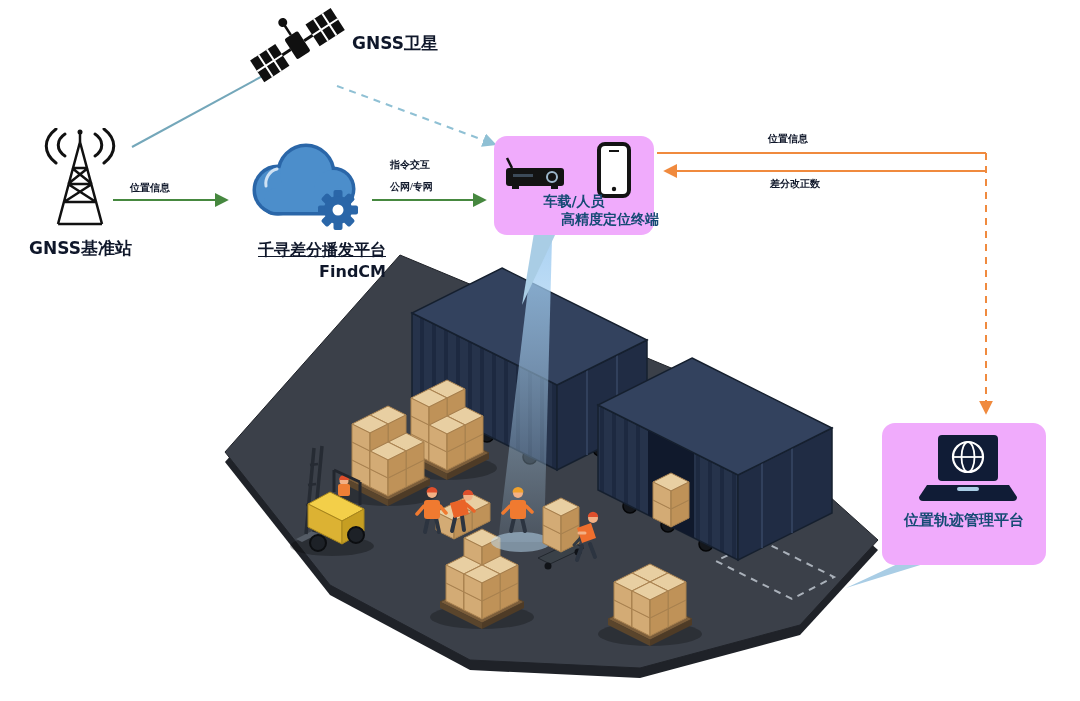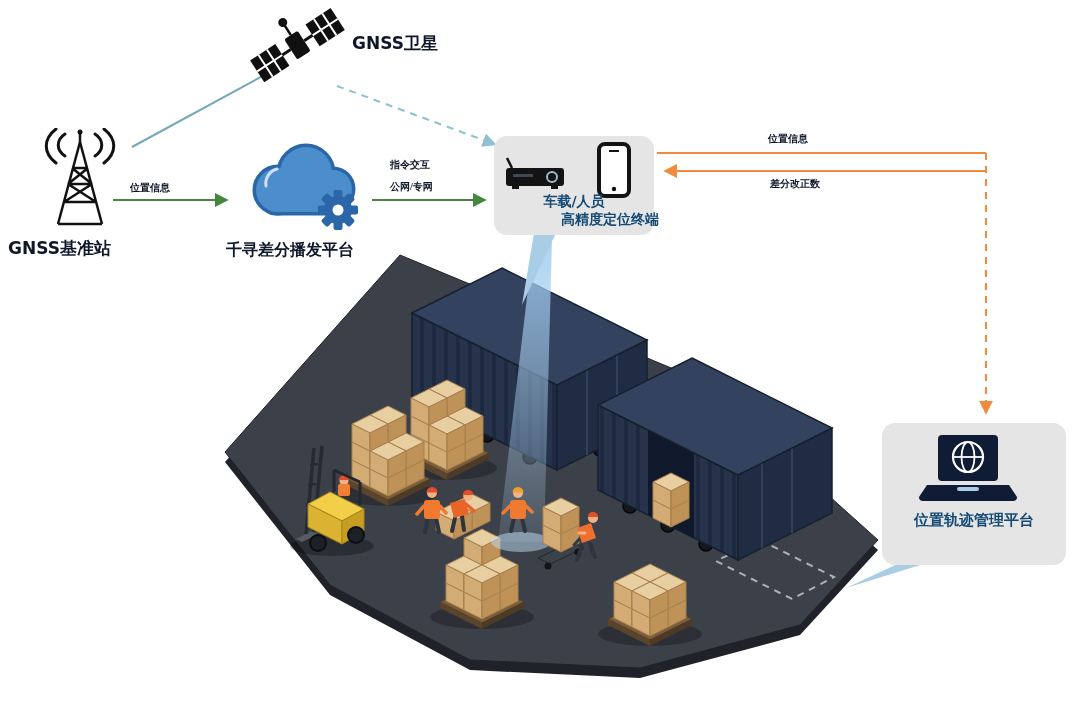--- a/index.html
+++ b/index.html
@@ -5,22 +5,22 @@
   * { margin:0; padding:0; box-sizing:border-box; }
   html,body { background:#ffffff; }
   body { font-family:"DejaVu Sans","Liberation Sans",sans-serif; }
   .canvas { position:relative; width:1080px; height:701px; background:#fff; overflow:hidden; }
   .abs { position:absolute; }
   svg.layer { position:absolute; left:0; top:0; }
   .lbl { position:absolute; font-weight:700; color:#0f172a; white-space:nowrap; }
   .f17 { font-size:17px; }
   .f16 { font-size:16px; }
   .f15 { font-size:10px; }
-  .center { text-align:left; }
-  .callout { position:absolute; background:#e5e5e5; border-radius:13px; }
+  .center { text-align:right; }
+  .callout { position:absolute; background:#f0abfc; border-radius:13px; }
   .cap { position:absolute; left:0; width:100%; text-align:center; font-weight:700; color:#154a74; }
   .cap14 { font-size:14px; }
   .cap15 { font-size:15px; }
 </style>
 </head>
 <body>
 
 <div class="canvas">
 
   <svg class="layer" width="1080" height="701" viewBox="0 0 1080 701">
@@ -292,34 +292,35 @@
     </svg>
     <svg class="abs" style="left:102px; top:6px;" width="36" height="56" viewBox="0 0 36 56">
       <rect x="3" y="2" width="30" height="52" rx="6" fill="#ffffff" stroke="#131313" stroke-width="4"></rect>
       <line x1="13" y1="9" x2="23" y2="9" stroke="#131313" stroke-width="2"></line>
       <circle cx="18" cy="47" r="2.2" fill="#131313"></circle>
     </svg>
     <div class="cap cap14" style="top:57px;">车载/人员</div>
     <div class="cap cap14" style="top:75px;margin-left:36px;">高精度定位终端</div>
   </div>
 
-  <div class="callout" style="left:882px; top:423px; width:184px; height:142px;">
+  <div class="callout" style="left:882px; top:423px; width:164px; height:142px;">
     <svg class="abs" style="left:31px; top:12px;" width="110" height="68" viewBox="0 0 110 68">
       <rect x="25" y="0" width="60" height="46" rx="4" fill="#101c36"></rect>
       <circle cx="55" cy="22" r="15" stroke="#ffffff" stroke-width="2.2" fill="none"></circle>
       <ellipse cx="55" cy="22" rx="6.5" ry="15" stroke="#ffffff" stroke-width="1.8" fill="none"></ellipse>
       <line x1="40" y1="22" x2="70" y2="22" stroke="#ffffff" stroke-width="1.8"></line>
       <path d="M14,50 h82 l8,12 q0,4 -4,4 H10 q-4,0 -4,-4 z" fill="#101c36"></path>
       <rect x="44" y="52" width="22" height="4" rx="2" fill="#a9cde5"></rect>
     </svg>
     <div class="cap cap15" style="top:88px;">位置轨迹管理平台</div>
   </div>
 
   <div class="lbl f17" style="left:352px; top:32px;">GNSS卫星</div>
   <div class="lbl f17 center" style="left:8px; top:237px; width:124px;">GNSS基准站</div>
   <div class="lbl f15" style="left:130px; top:181px;">位置信息</div>
-  <div class="lbl f16 center" style="left:226px; top:240px; width:160px;">千寻差分播发平台</div>
+  <div class="lbl f16 center" style="left:226px; top:240px; width:160px;text-decoration:underline;">千寻差分播发平台</div>
+  <div class="lbl f16 center" style="left:226px; top:262px; width:160px;">FindCM</div>
   <div class="lbl f15" style="left:390px; top:158px;">指令交互</div>
   <div class="lbl f15" style="left:390px; top:180px;font-family:Liberation Serif, serif;">公网/专网</div>
   <div class="lbl f15" style="left:768px; top:132px;">位置信息</div>
   <div class="lbl f15" style="left:770px; top:177px;">差分改正数</div>
 
 </div>
 
 </body></html>

